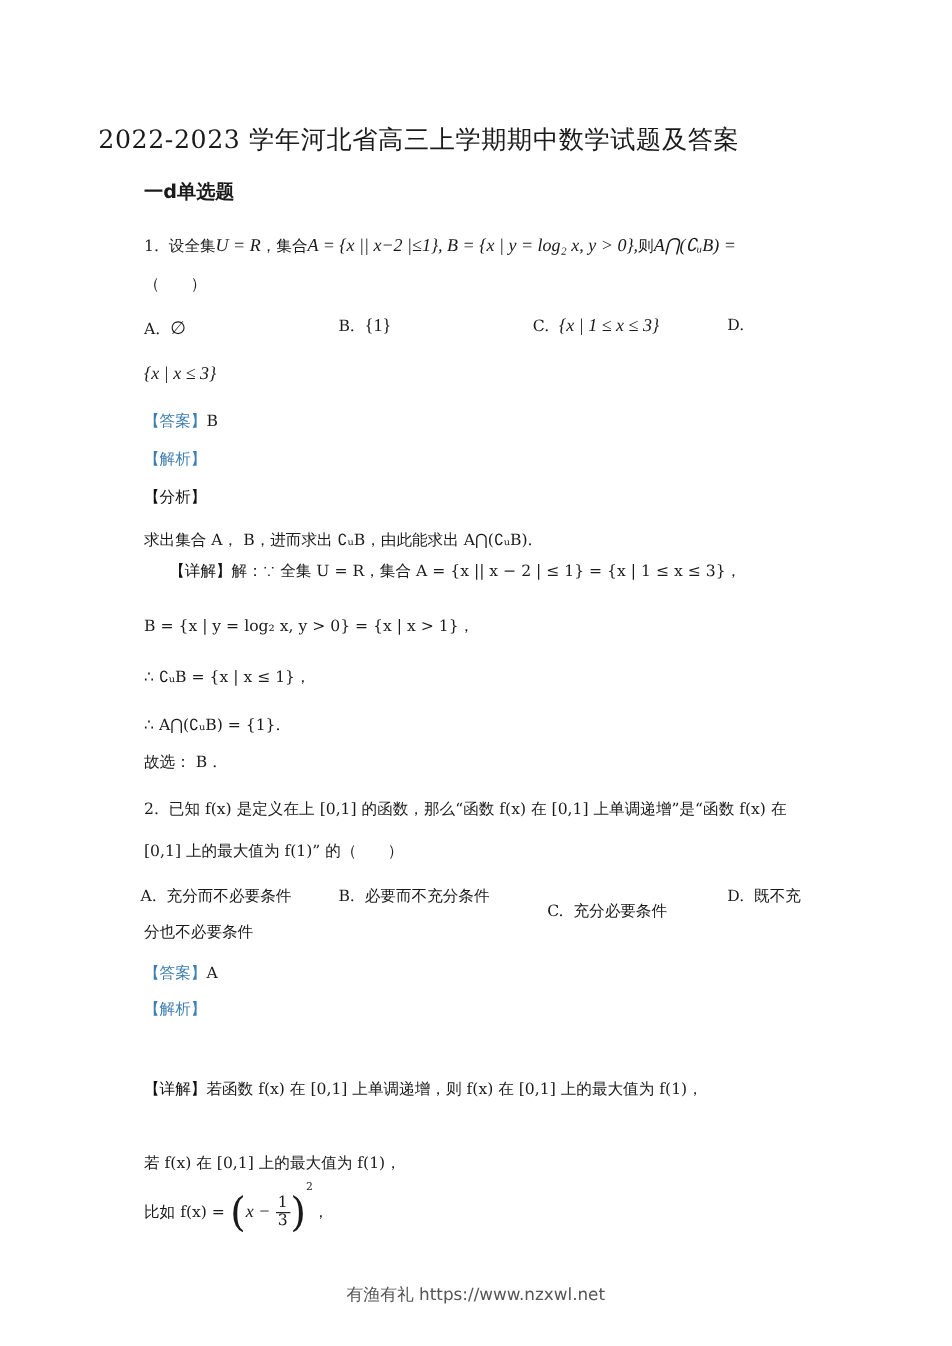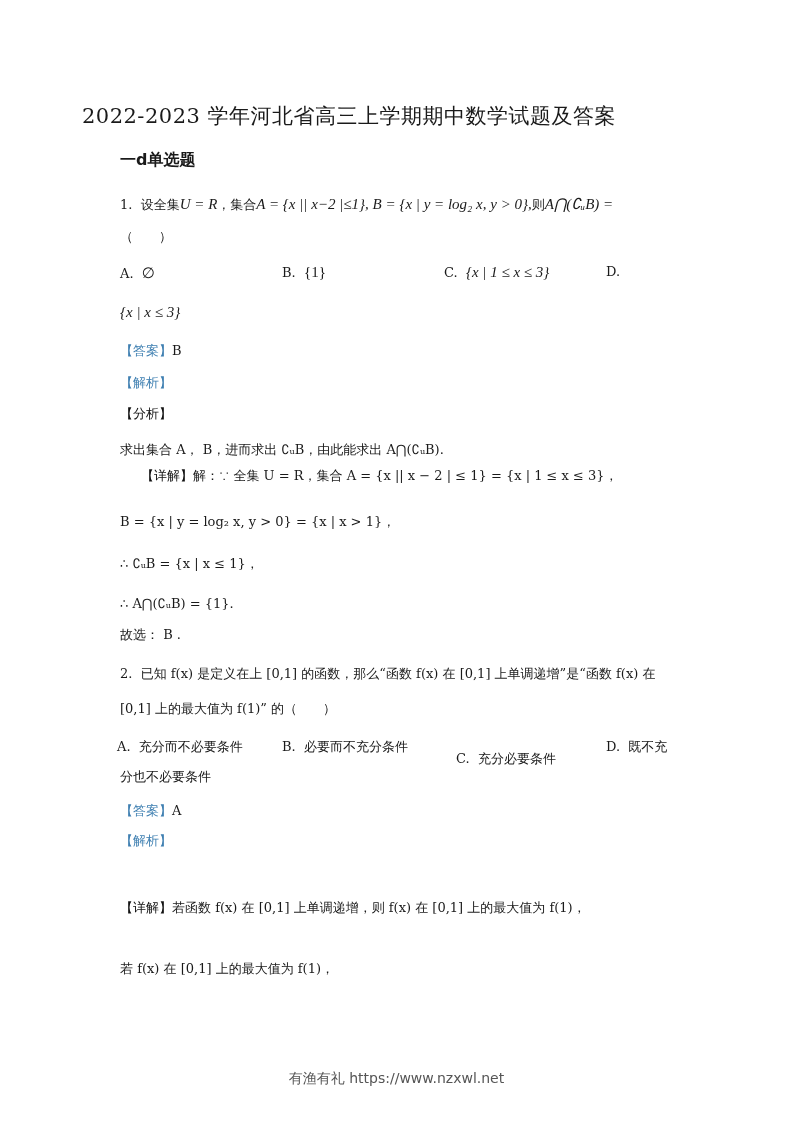--- a/index.html
+++ b/index.html
@@ -90,15 +90,20 @@
   <div class="line" style="top:768px;">分也不必要条件</div>
 
   <div class="line" style="top:802px;">
     <span class="label-blue">【答案】</span><span>A</span>
   </div>
   <div class="line label-blue" style="top:832px;">【解析】</div>
   <div class="line" style="top:899px;">
     <span class="label-black">【详解】</span><span>若函数 f(x) 在 [0,1] 上单调递增，则 f(x) 在 [0,1] 上的最大值为 f(1)，</span>
   </div>
   <div class="line" style="top:960px;">若 f(x) 在 [0,1] 上的最大值为 f(1)，</div>
+  <div class="line" style="top:985px;">
+    <span>比如 f(x) =</span>
+    <span class="paren">(</span><span class="math">x −</span>
+    <span class="frac"><span class="num">1</span><span class="den">3</span></span><span class="paren">)</span><sup style="vertical-align: 22px;">2</sup><span>，</span>
+  </div>
 
   <div class="footer">有渔有礼 https://www.nzxwl.net</div>
 </div>
 
 </body></html>

